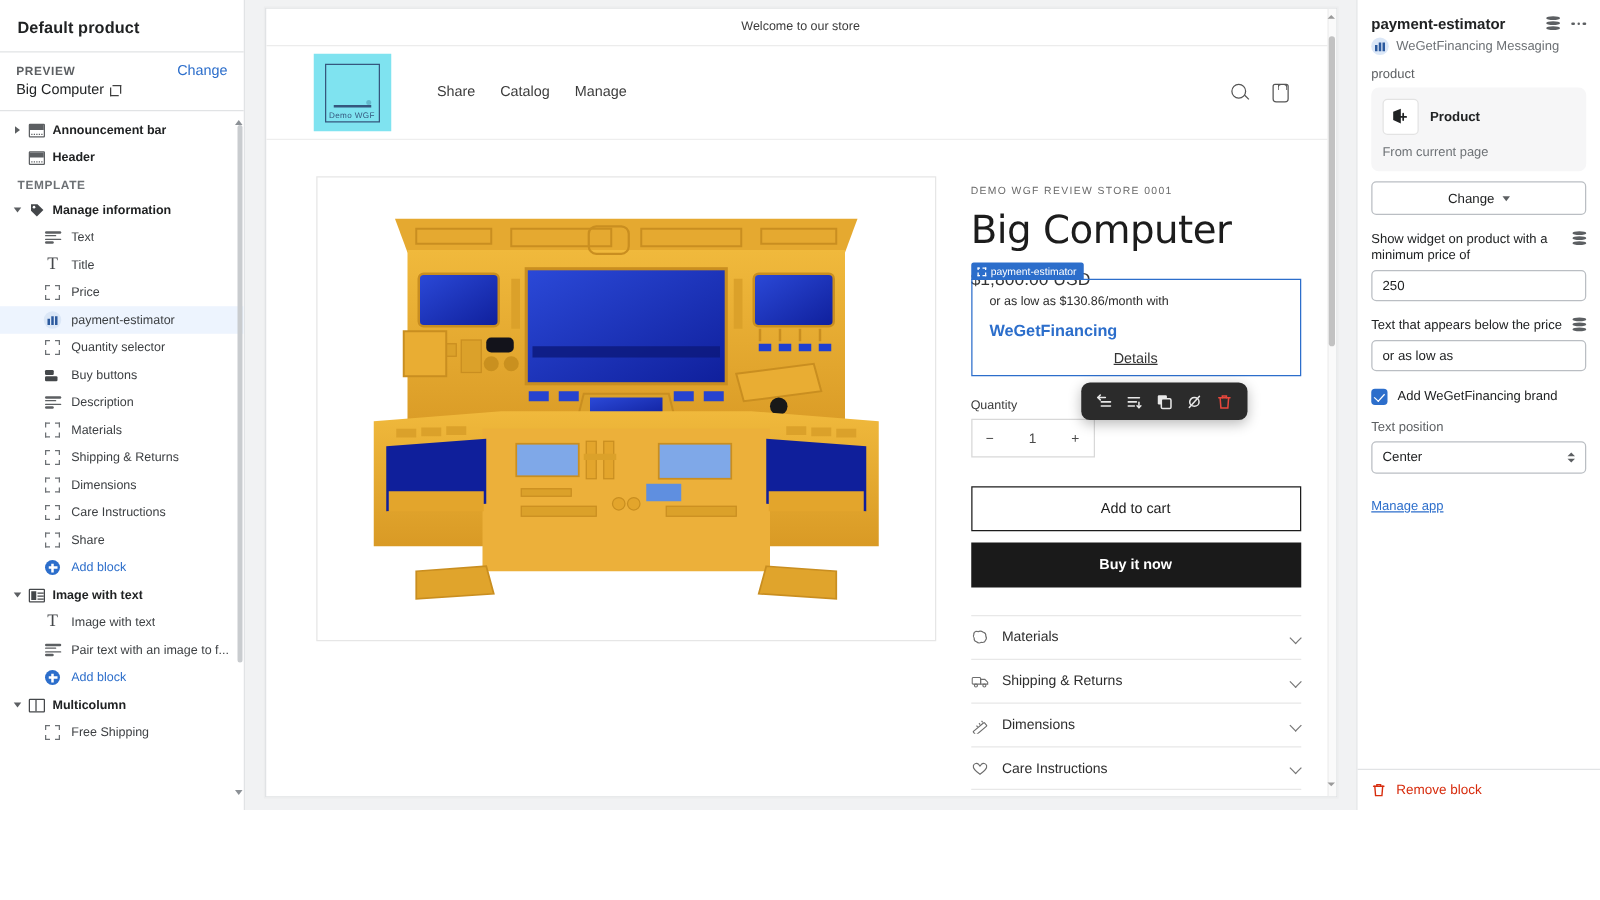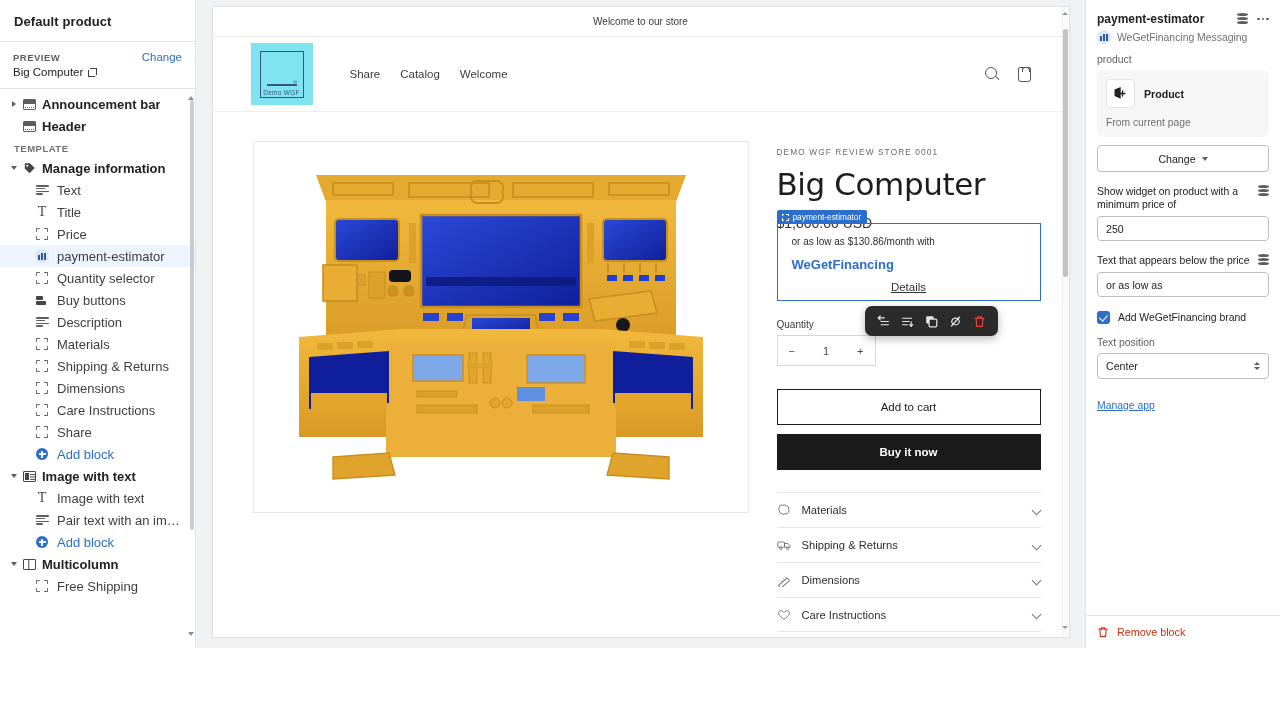--- a/index.html
+++ b/index.html
@@ -32,21 +32,21 @@
 
   .sb-scroll { flex:1; overflow:hidden; position:relative; padding-top:4px; }
 
   .row { display:flex; align-items:center; height:22px; padding:0 8px; cursor:pointer; position:relative; }
   .row.sel { background:#edf4fe; }
   .row .caret { width:12px; flex:0 0 12px; display:flex; align-items:center; justify-content:center; }
   .caret i { display:block; width:0; height:0; }
   .caret.down i { border-left:3.4px solid transparent; border-right:3.4px solid transparent; border-top:4.2px solid #5c5f62; }
   .caret.right i { border-top:3.4px solid transparent; border-bottom:3.4px solid transparent; border-left:4.2px solid #5c5f62; }
   .row .ic { width:18px; flex:0 0 18px; display:flex; align-items:center; justify-content:center; margin-right:4px; }
-  .row .lbl { font-size:13px; color:#202223; white-space:nowrap; overflow:hidden; text-overflow:ellipsis;text-align:center; }
+  .row .lbl { font-size:10px; color:#202223; white-space:nowrap; overflow:hidden; text-overflow:ellipsis;text-align:center; }
   .row.section > .lbl { font-weight:700; }
   .row.child { padding-left:33px; }
   .row.child .ic { margin-right:6px; }
   .row.child .lbl { color:#3c3f42; }
   .row.addblock .lbl { color:#2c6ecb; }
   .sb-sub { padding: 6px 0 3px 14px; font-size:9.5px; font-weight:700; letter-spacing:.5px; color:#6d7175; }
 
   
   .ic-section { width:13px; height:11px; border:1.4px solid #5c5f62; border-radius:1px; position:relative; background:#fff; }
   .ic-section:before { content:""; position:absolute; left:0; right:0; top:0; height:4px; background:#5c5f62; }
@@ -465,21 +465,21 @@
       <div class="store-head">
         <div class="logo">
           <div class="logo-in">
             <div class="logo-dot"></div>
             <div class="logo-txt">Demo WGF</div>
           </div>
         </div>
         <div class="nav">
           <a href="#">Share</a>
           <a href="#">Catalog</a>
-          <a href="#">Welcome</a>
+          <a href="#">Manage</a>
         </div>
         <div class="head-sp"></div>
         <div class="head-ic">
           <div class="mag"></div>
           <div class="bag"></div>
         </div>
       </div>
 
       <div class="prod">
 

